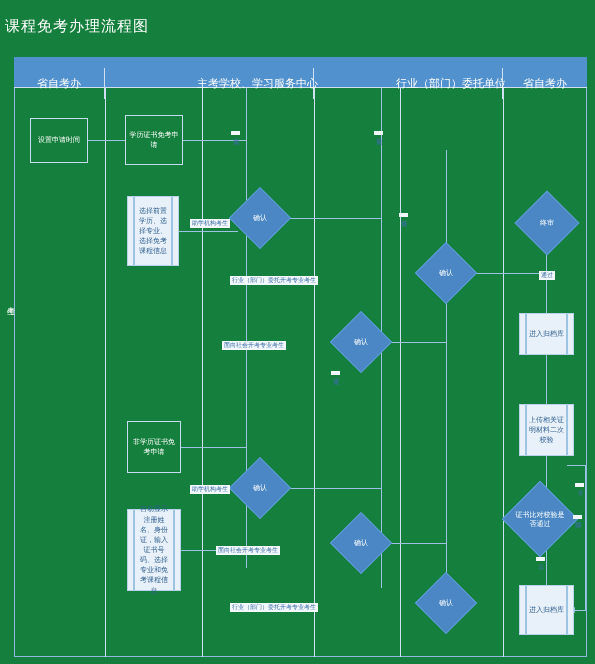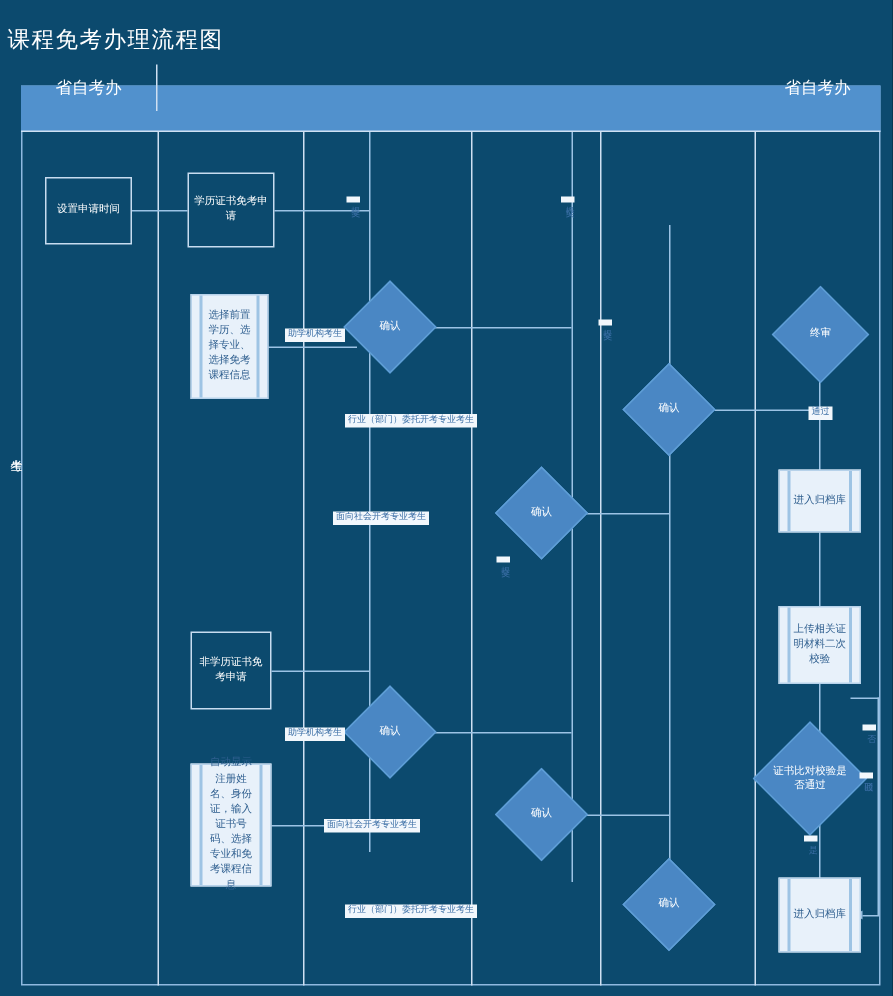--- a/index.html
+++ b/index.html
@@ -5,21 +5,21 @@
   html,body{margin:0;padding:0;}
   body{
     width:595px;height:664px;
     background:#000;
     font-family:"Liberation Sans","DejaVu Sans",sans-serif;
     overflow:hidden;
   }
   #canvas{
     position:relative;
     width:595px;height:664px;
-    background:#0c4a6e;
+    background:#15803d;
     box-sizing:border-box;
   }
   
   .title{
     position:absolute;left:5px;top:17px;
     font-size:15px;color:#ffffff;letter-spacing:1px;
     white-space:nowrap;
   }
   
   .frame{
@@ -30,21 +30,21 @@
   }
   
   .hdr-band{
     position:absolute;left:14px;top:57px;
     width:573px;height:31px;
     background:#5191cd;
     border-bottom:1px solid #cfe0f2;
     box-sizing:border-box;
   }
   .hdr-cell{
-    position:absolute;top:43px;height:31px;
+    position:absolute;top:68px;height:31px;
     display:flex;align-items:center;justify-content:center;
     color:#ffffff;font-size:11px;white-space:nowrap;
     box-sizing:border-box;
     border-right:1px solid #cfe0f2;
   }
   .hdr-cell.last{border-right:none;}
   
   .lane-sep{
     position:absolute;top:88px;height:569px;width:1px;
     background:#cfe0f2;
@@ -118,20 +118,22 @@
 <body>
 
 <div id="canvas">
 
   <div class="title">课程免考办理流程图</div>
 
   <div class="frame"></div>
   <div class="hdr-band"></div>
 
   <div class="hdr-cell" style="left:14px;width:91px;">省自考办</div>
+  <div class="hdr-cell" style="left:202px;width:112px;">主考学校、学习服务中心</div>
+  <div class="hdr-cell" style="left:400px;width:103px;">行业（部门）委托单位</div>
   <div class="hdr-cell last" style="left:503px;width:84px;">省自考办</div>
 
   <div class="lane-sep" style="left:105px;"></div>
   <div class="lane-sep" style="left:202px;"></div>
   <div class="lane-sep" style="left:314px;"></div>
   <div class="lane-sep" style="left:400px;"></div>
   <div class="lane-sep" style="left:503px;"></div>
 
   <div class="spine">考生</div>
 

